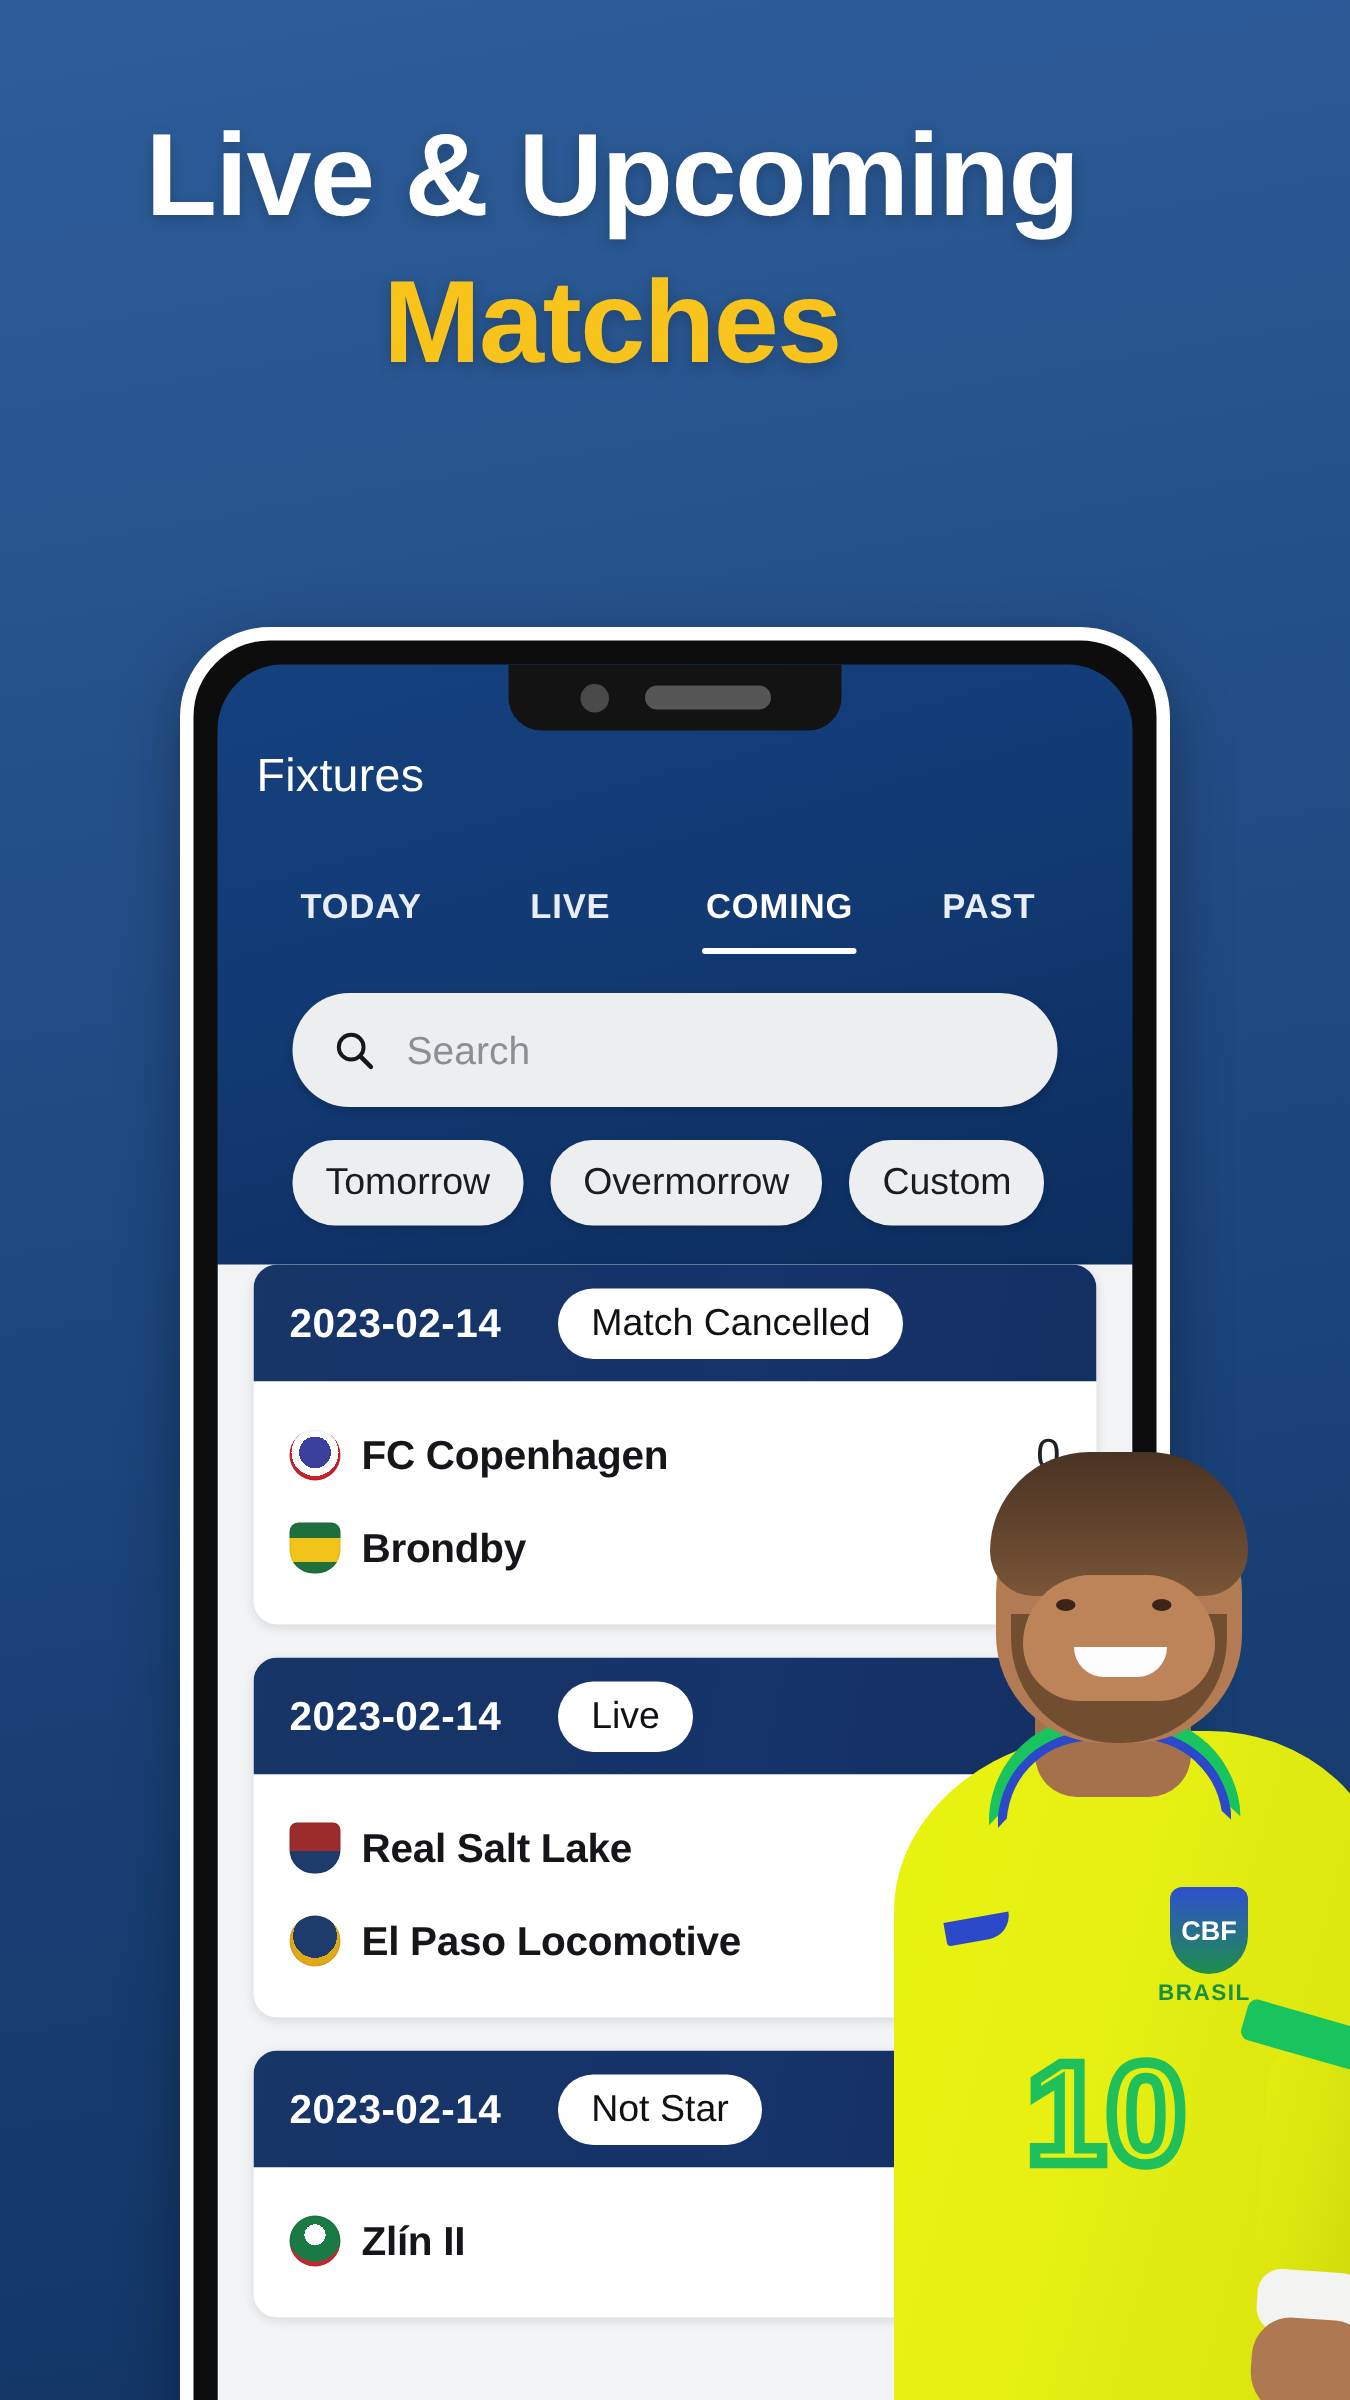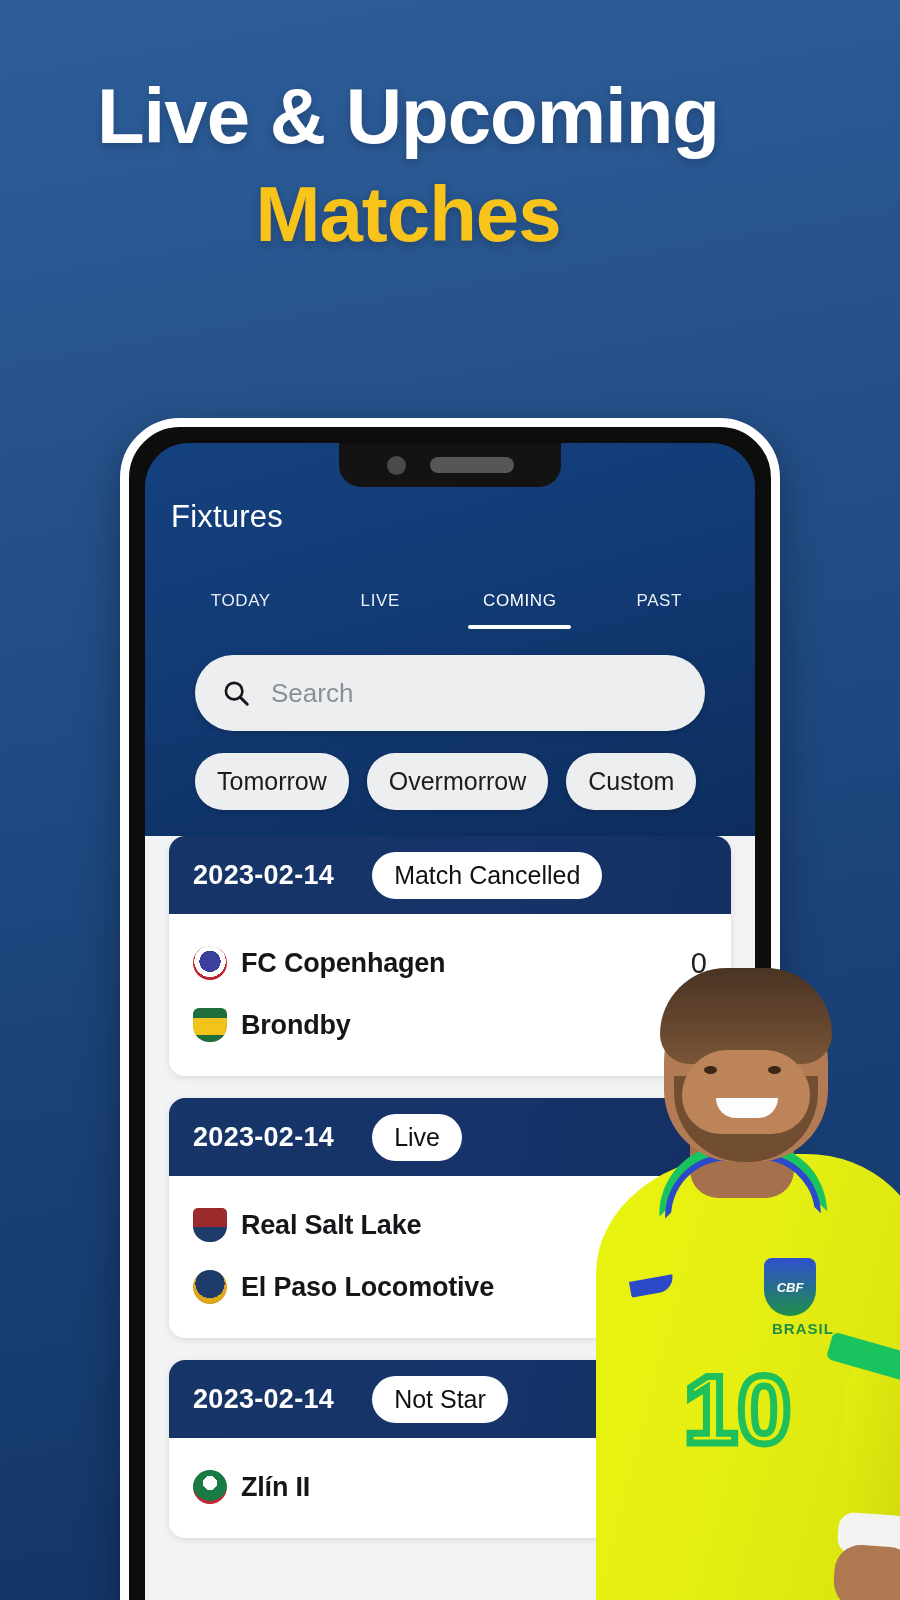--- a/index.html
+++ b/index.html
@@ -45,21 +45,21 @@
 
   
   .app-top {
     background:linear-gradient(165deg,#14417f 0%,#123b75 40%,#0d2d5e 100%);
     padding:56px 26px 0 26px;
   }
   .app-title { color:#ffffff; font-size:31px; font-weight:normal; letter-spacing:.2px; }
 
   .tabs { display:flex; margin-top:56px; }
   .tab { flex:1; text-align:center; position:relative; padding-bottom:18px; }
-  .tab span { color:#e9eef6; font-size:17px; font-weight:normal; letter-spacing:.6px;margin-top:16px; }
+  .tab span { color:#e9eef6; font-size:23px; font-weight:bold; letter-spacing:.6px;margin-top:16px; }
   .tab.active span { color:#ffffff; }
   .tab.active::after {
     content:""; position:absolute; left:13%; right:13%; bottom:0;
     height:4px; background:#ffffff; border-radius:2px;
   }
 
   .search-wrap { padding:26px 24px 0 24px; }
   .search-bar {
     height:76px; background:#eceef0; border-radius:38px;
     display:flex; align-items:center; padding:0 26px; gap:20px;
@@ -158,25 +158,25 @@
   }
   .ny-eye { position:absolute; width:13px; height:8px; background:#3a2518; border-radius:50%; }
   .ny-eye.l { left:92px; top:108px; }
   .ny-eye.r { left:156px; top:108px; }
   .ny-num {
     position:absolute; left:72px; top:404px; font-size:96px; font-weight:bold;
     color:transparent; -webkit-text-stroke:7px #1fbf5c; line-height:96px;
     font-family:"Liberation Sans", sans-serif;
   }
   .ny-crest {
-    position:absolute; left:152px; top:300px; width:52px; height:58px;
+    position:absolute; left:168px; top:300px; width:52px; height:58px;
     background:linear-gradient(180deg,#2f4fd0 0%,#1e8f4a 100%);
     border-radius:8px 8px 26px 26px;
     display:flex; align-items:center; justify-content:center;
-    font-size:13px; font-weight:bold; color:#ffffff;font-style:italic;
+    font-size:18px; font-weight:bold; color:#ffffff;
   }
   .ny-brasil {
     position:absolute; left:160px; top:362px; font-size:15px; font-weight:bold;
     color:#1c8f46; letter-spacing:1px;
   }
   .ny-swoosh {
     position:absolute; left:18px; top:320px; width:44px; height:16px;
     background:#2b49c8;
     border-radius:0 0 22px 3px; transform:rotate(-10deg);
   }

